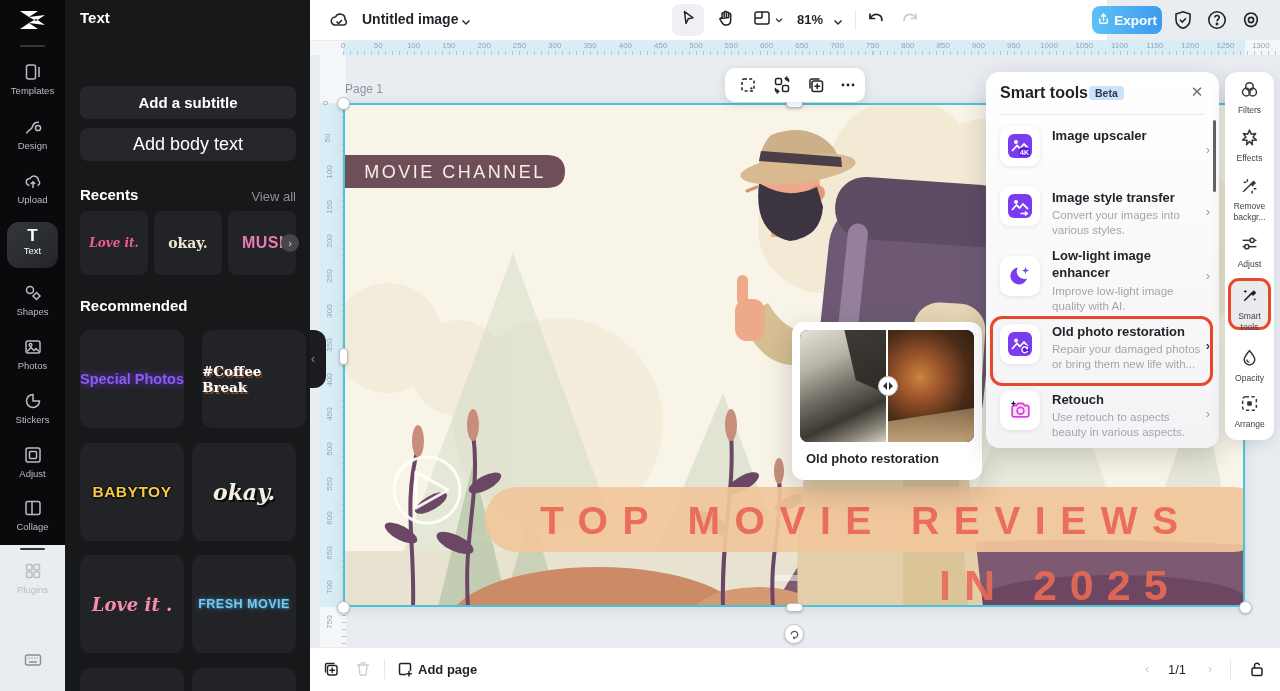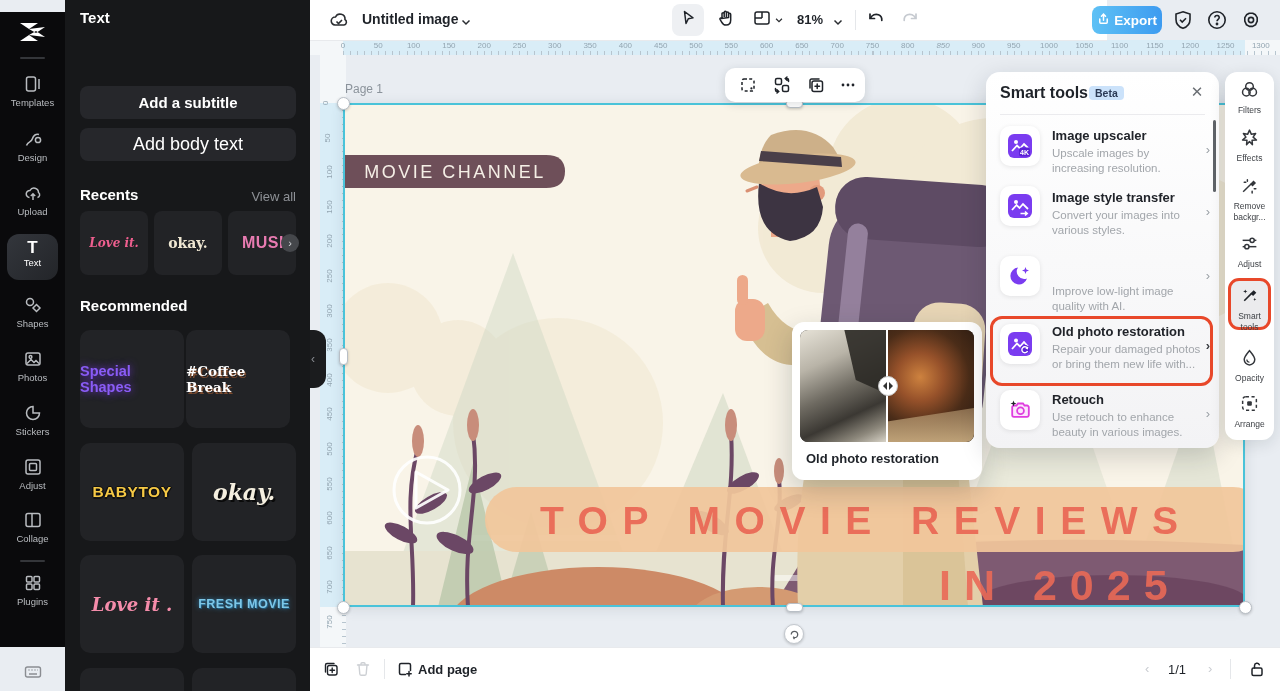--- a/index.html
+++ b/index.html
@@ -1,21 +1,21 @@
 <!DOCTYPE html>
 <html><head>
 <meta charset="utf-8">
 <style>
   html,body{margin:0;padding:0;}
   body{width:1280px;height:691px;overflow:hidden;background:#e9edf2;font-family:"Liberation Sans",sans-serif;-webkit-font-smoothing:antialiased;}
   .abs{position:absolute;}
   .app{position:relative;width:1280px;height:691px;}
 
   
-  .rail{position:absolute;left:0;top:12px;width:65px;height:635px;background:#0a0a0c;z-index:40;}
+  .rail{position:absolute;left:0;top:0;width:65px;height:545px;background:#0a0a0c;z-index:40;}
   .logo{position:absolute;left:16px;top:7px;width:33px;height:26px;cursor:pointer;}
   .rail-div{position:absolute;left:20px;width:25px;height:2px;background:#34363a;border-radius:1px;}
   .rail-item{position:absolute;left:0;width:65px;text-align:center;cursor:pointer;}
   .ric{display:block;height:20px;}
   .rlbl{display:block;font-size:9.5px;color:#b9bcc0;margin-top:3px;}
   .rail-sel{position:absolute;left:7px;top:222px;width:51px;height:46px;background:linear-gradient(135deg,#33363c,#232529);border-radius:12px;cursor:pointer;text-align:center;}
   .rail-sel .rlbl{color:#ffffff;margin-top:0;}
   .rail-sel .tglyph{display:block;color:#fff;font-size:17px;font-weight:700;margin-top:5px;line-height:18px;}
 
   
@@ -223,23 +223,23 @@
         <span class="t-okay1">okay.</span>
       </div>
     <div class="rtile" style="left:163px">
         <span class="t-music">MUSIC</span>
       </div>
     <div class="next-circ">›</div>
 
     <div class="sec-h" style="top:297px">Recommended</div>
 
     <div class="gtile" style="left:15px;top:330px">
-        <span class="t-promo">Special Shapes</span>
-      </div>
-    <div class="gtile" style="left:121px;top:330px">
+        <span class="t-promo">Special Photos</span>
+      </div>
+    <div class="gtile" style="left:137px;top:330px">
         <span class="t-coffee">#Coffee Break</span>
       </div>
     <div class="gtile" style="left:15px;top:443px">
         <span class="t-baby">BABYTOY</span>
       </div>
     <div class="gtile" style="left:127px;top:443px">
         <span class="t-okay2">okay.</span>
       </div>
     <div class="gtile" style="left:15px;top:555px">
         <span class="t-love2">Love it .</span>
@@ -563,21 +563,20 @@
           <span class="stico" style="top:4px">
             <svg width="24" height="24" viewBox="0 0 24 24">
                 <rect width="24" height="24" rx="6" fill="#7a3cf0"></rect>
                 <circle cx="8" cy="8" r="2" fill="#fff"></circle>
                 <path d="M4 17 L9 11.5 L12 14.5 L16 10 L20 14" stroke="#fff" stroke-width="1.8" fill="none"></path>
                 <rect x="11" y="13.5" width="11" height="9" rx="2.5" fill="#5b21d6"></rect>
                 <text x="16.5" y="20.5" text-anchor="middle" fill="#fff" font-size="7" font-weight="700">4K</text>
               </svg>
           </span>
           <div class="stt" style="top:6px">Image upscaler</div>
-          <div class="std" style="top:24px">Upscale images by increasing resolution.</div>
           <span class="stc" style="top:20px">›</span>
         </div>
 
         <div class="srow" style="top:110px;height:62px">
           <span class="stico" style="top:4px">
             <svg width="24" height="24" viewBox="0 0 24 24">
                 <rect width="24" height="24" rx="6" fill="#7a3cf0"></rect>
                 <circle cx="8" cy="8" r="2" fill="#fff"></circle>
                 <path d="M4 16 L8.5 11 L11.5 14 L15 10 L20 15" stroke="#fff" stroke-width="1.8" fill="none"></path>
                 <path d="M12.5 19.5 H19 M17 17.5 L19.2 19.5 L17 21.5" stroke="#fff" stroke-width="1.6" fill="none"></path>
@@ -588,20 +587,21 @@
           <span class="stc" style="top:22px">›</span>
         </div>
 
         <div class="srow" style="top:172px;height:72px">
           <span class="stico" style="top:12px">
             <svg width="26" height="26" viewBox="0 0 26 26">
                 <path d="M20 15.5 A8.5 8.5 0 1 1 11 4.5 A7.5 7.5 0 0 0 20 15.5 Z" fill="#7a3cf0"></path>
                 <path d="M18.5 4 L19.4 6.6 L22 7.5 L19.4 8.4 L18.5 11 L17.6 8.4 L15 7.5 L17.6 6.6 Z" fill="#7a3cf0"></path>
               </svg>
           </span>
+          <div class="stt" style="top:4px">Low-light image enhancer</div>
           <div class="std" style="top:40px">Improve low-light image quality with AI.</div>
           <span class="stc" style="top:24px">›</span>
         </div>
 
         <div class="srow" style="top:250px;height:58px">
           <span class="stico" style="top:2px">
             <svg width="24" height="24" viewBox="0 0 24 24">
                 <rect width="24" height="24" rx="6" fill="#7a3cf0"></rect>
                 <circle cx="8" cy="8.5" r="2" fill="#fff"></circle>
                 <path d="M4 17 L9 11.5 L12 14.5 L16 10 L20 14.5" stroke="#fff" stroke-width="1.8" fill="none"></path>
@@ -618,21 +618,21 @@
 
         <div class="srow" style="top:314px;height:62px">
           <span class="stico" style="top:4px">
             <svg width="26" height="26" viewBox="0 0 26 26" fill="none">
                 <path d="M7 8.5 H9.5 L11 6.5 H16 L17.5 8.5 H20 a1.8 1.8 0 0 1 1.8 1.8 V18 a1.8 1.8 0 0 1-1.8 1.8 H7 A1.8 1.8 0 0 1 5.2 18 V10.3 A1.8 1.8 0 0 1 7 8.5 Z" stroke="#df3ddf" stroke-width="1.8" fill="#fce6fc"></path>
                 <circle cx="13.5" cy="13.8" r="3.4" stroke="#df3ddf" stroke-width="1.8"></circle>
                 <path d="M6.5 3.5 L7.3 5.7 L9.5 6.5 L7.3 7.3 L6.5 9.5 L5.7 7.3 L3.5 6.5 L5.7 5.7 Z" fill="#1f2329"></path>
               </svg>
           </span>
           <div class="stt" style="top:6px">Retouch</div>
-          <div class="std" style="top:24px">Use retouch to enhance beauty in various images.</div>
+          <div class="std" style="top:24px">Use retouch to aspects beauty in various aspects.</div>
           <span class="stc" style="top:20px">›</span>
         </div>
 
         <div class="sp-scroll"></div>
       </div>
 
       <div class="rtools">
         <div class="rt-item" style="top:8px">
           <span><svg width="19" height="19" viewBox="0 0 18 18" fill="none" stroke="#33363b" stroke-width="1.4">
                 <circle cx="9" cy="6.2" r="3.6"></circle>

